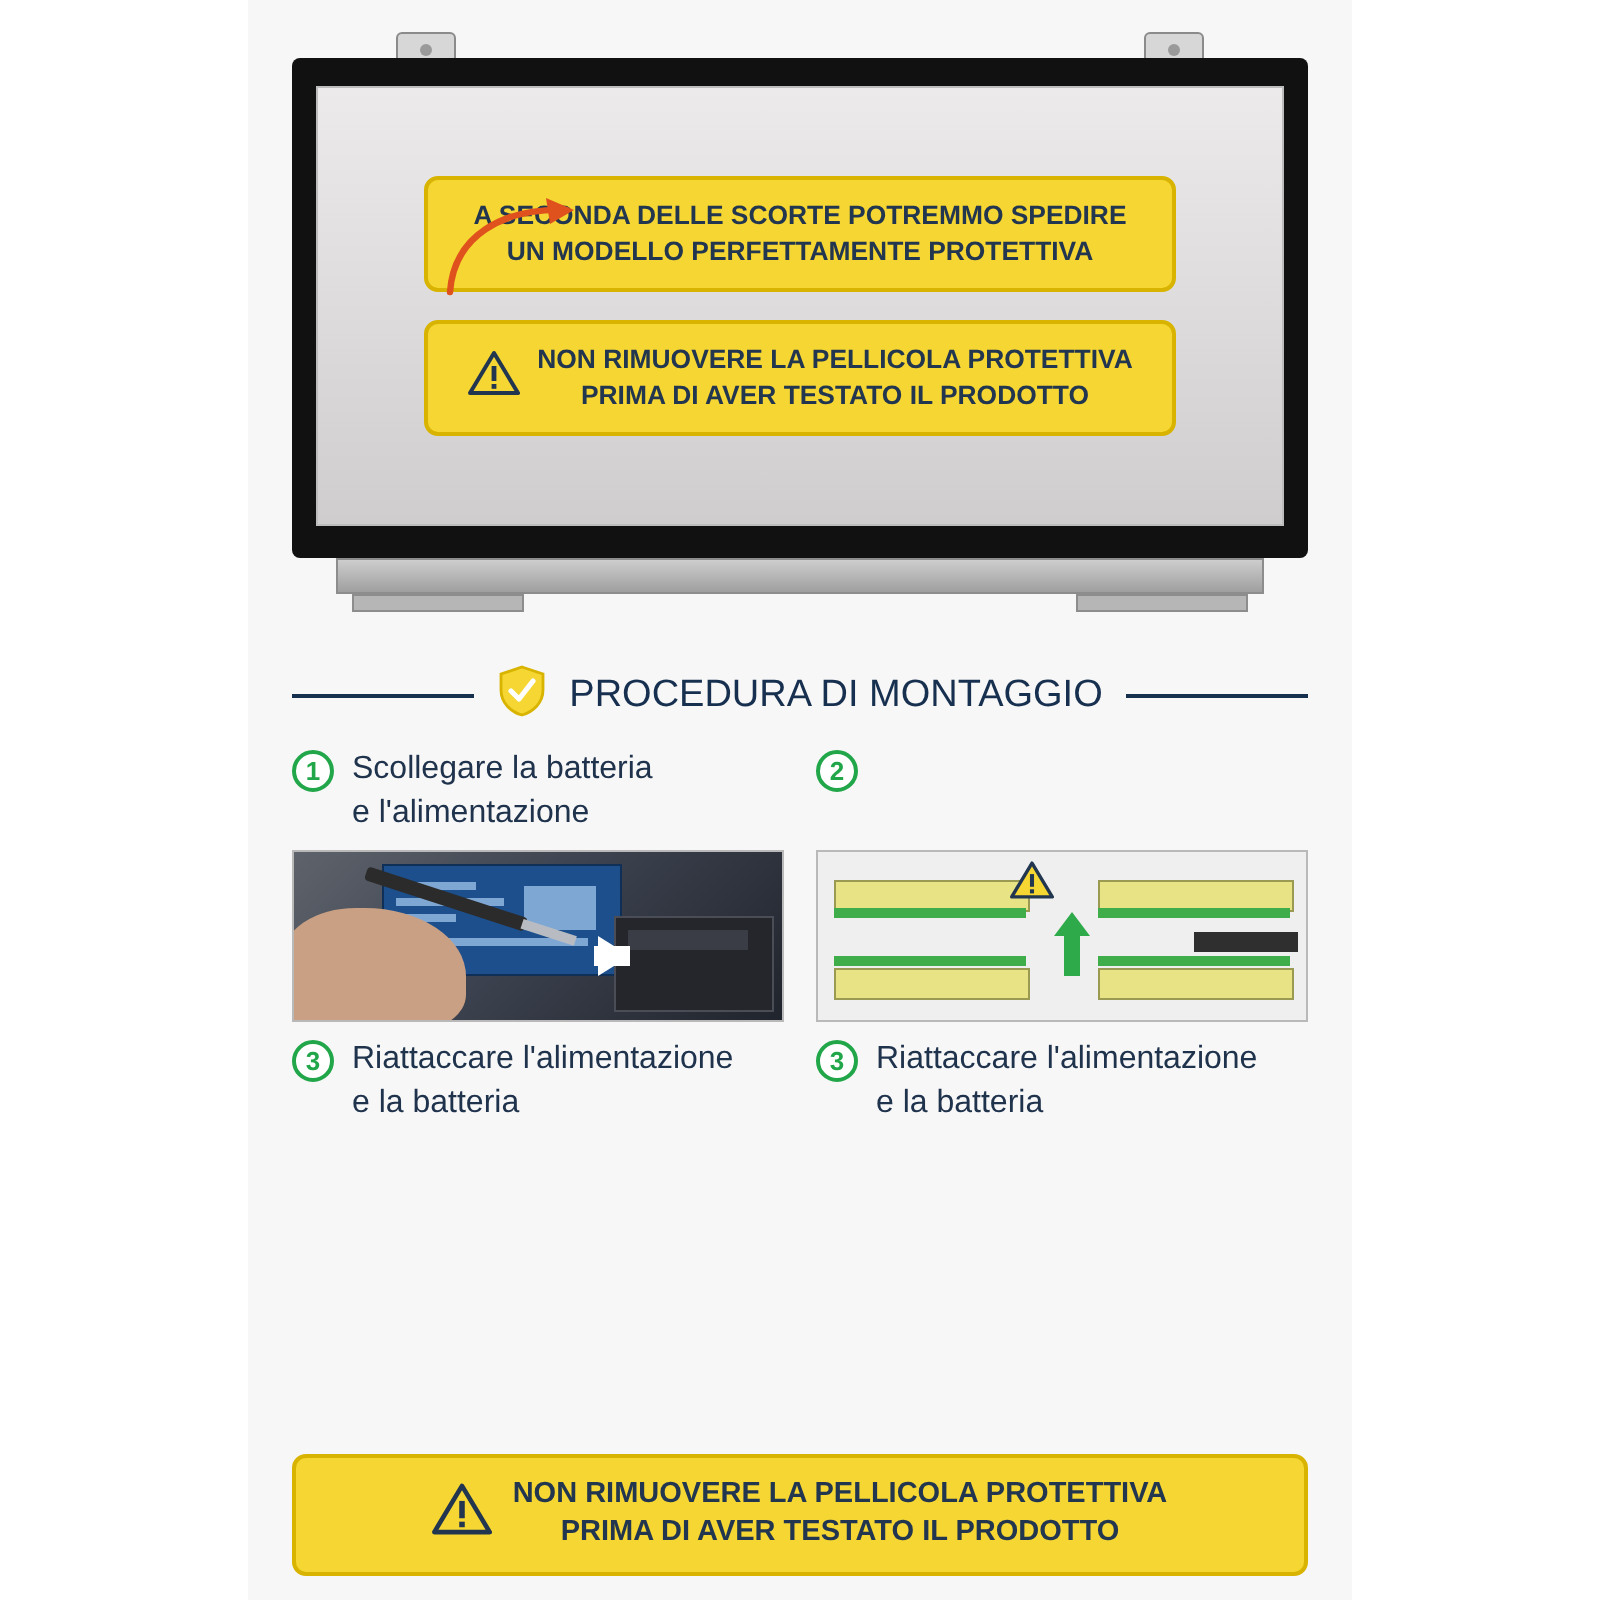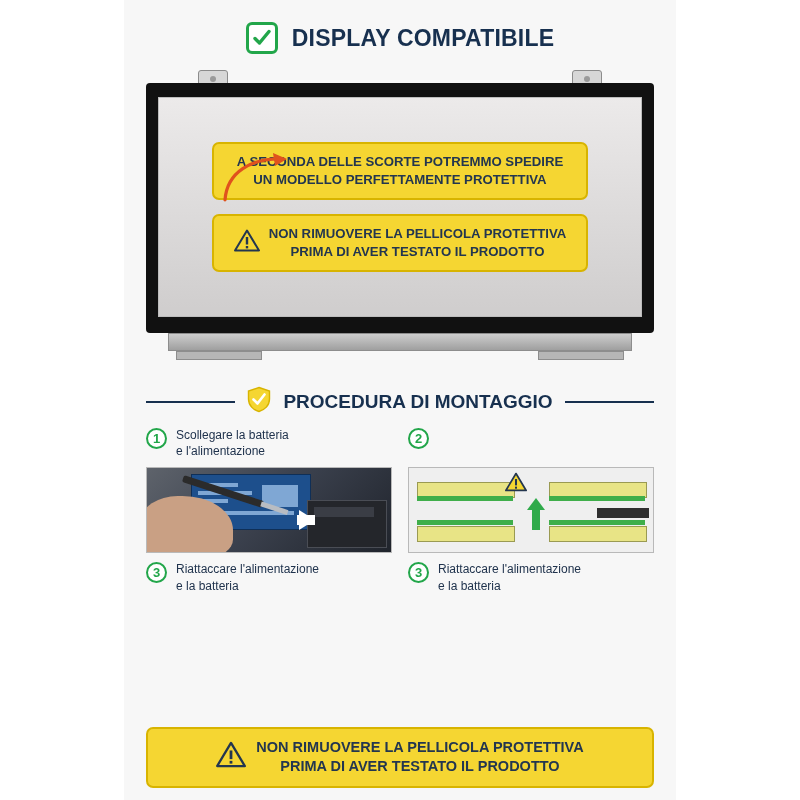--- a/index.html
+++ b/index.html
@@ -196,21 +196,21 @@
     margin: 16px auto 0 auto;
     width: 508px;
   }
   .proc-line {
     flex: 1 1 auto;
     height: 2px;
     background: #17304f;
   }
   .proc-title {
     font-size: 19px;
-    font-weight: bold;
+    font-weight: normal;
     color: #17304f;
     white-space: nowrap;
   }
   .shield { flex: 0 0 auto; }
 
   .steps {
     margin: 10px auto 0 auto;
     width: 508px;
     display: grid;
     grid-template-columns: 246px 246px;
@@ -232,21 +232,21 @@
     font-size: 13px;
     font-weight: bold;
     display: flex;
     align-items: center;
     justify-content: center;
     box-sizing: border-box;
     background: #ffffff;
     margin-top: 1px;
   }
   .step-text {
-    font-size: 12px;
+    font-size: 16px;
     color: #20334d;
     line-height: 1.35;
   }
   .photo {
     height: 86px;
     border: 1px solid #b9b9b9;
     box-sizing: border-box;
     position: relative;
     overflow: hidden;
   }
@@ -383,28 +383,20 @@
     color: #23364f;
     line-height: 1.35;
   }
 </style>
 </head>
 <body>
 
 <div class="page">
   <div class="inner">
 
-    <div class="header-row">
-      <span class="check-box">
-        <svg width="20" height="20" viewBox="0 0 20 20" aria-hidden="true">
-          <path d="M3 10.5 L7.5 15 L17 3.5" fill="none" stroke="#22a64a" stroke-width="3.4" stroke-linecap="round" stroke-linejoin="round"></path>
-        </svg>
-      </span>
-      <span class="title">DISPLAY COMPATIBILE</span>
-    </div>
 
 
     <div class="panel-wrap">
       <div class="tab left"></div>
       <div class="tab right"></div>
 
       <div class="panel">
         <div class="screen">
 
           <svg class="arrow-curve" viewBox="0 0 74 52">

